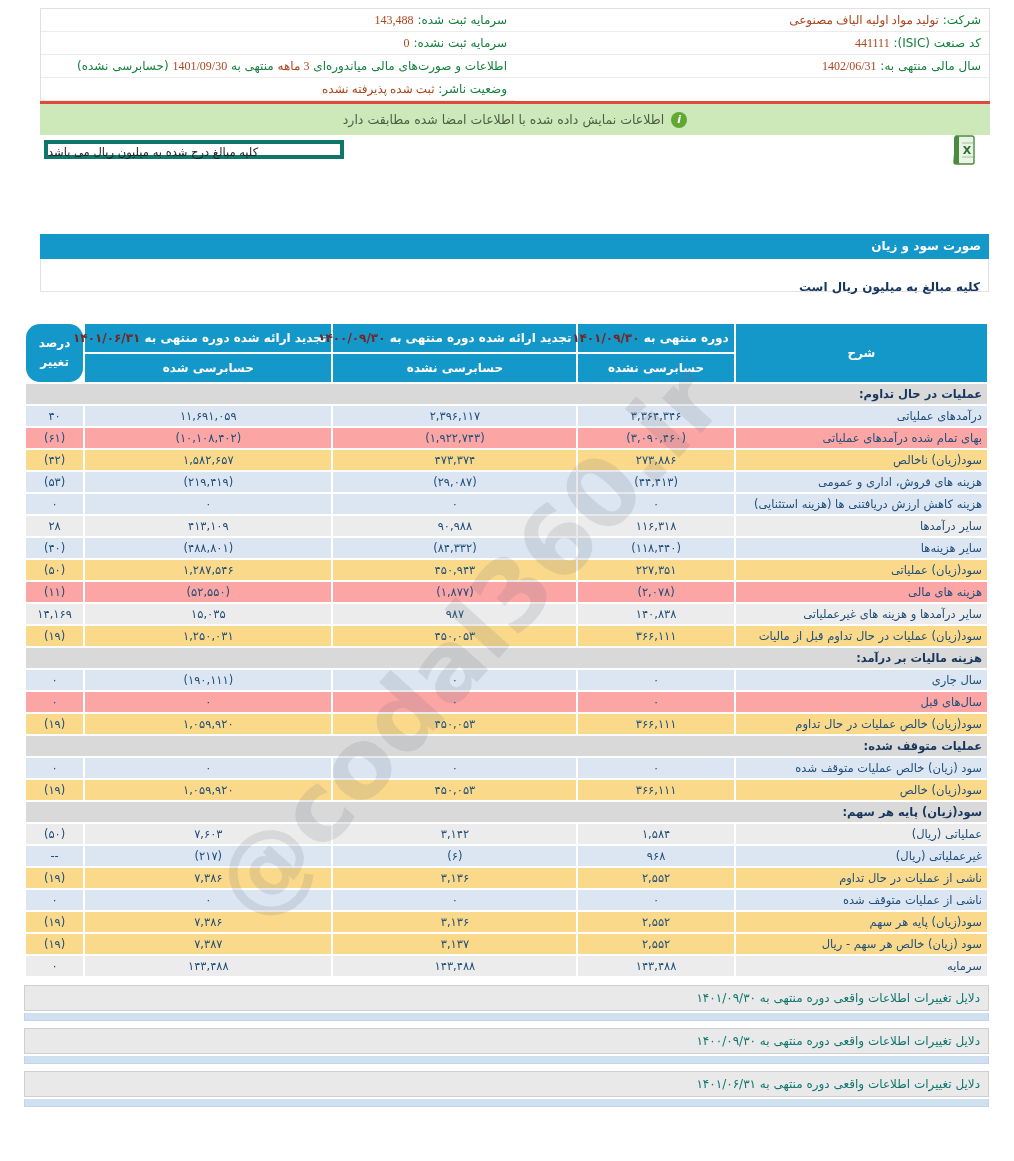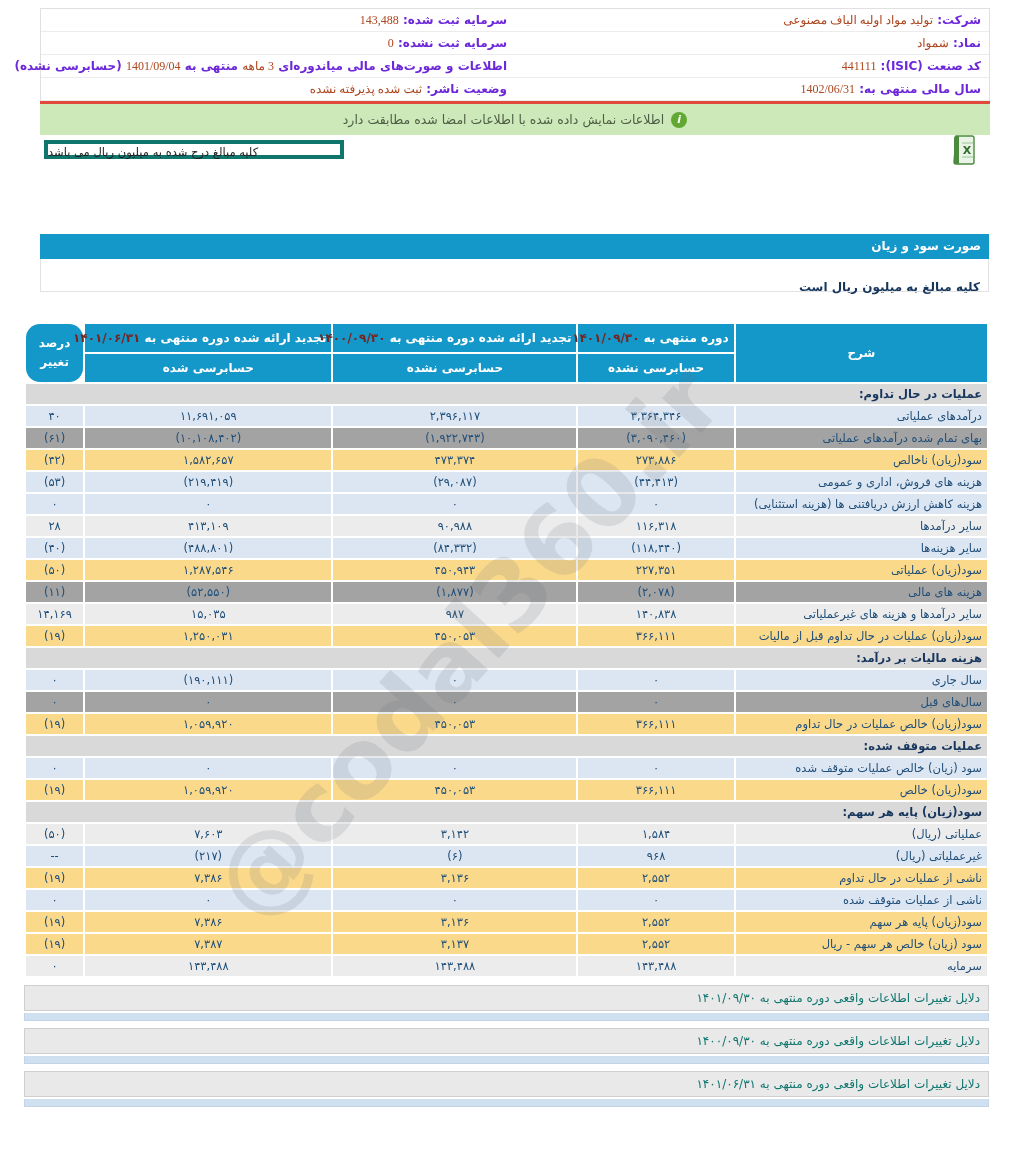--- a/index.html
+++ b/index.html
@@ -4,21 +4,21 @@
 <style>
   * { margin:0; padding:0; box-sizing:border-box; }
   html,body { background:#fff; }
   body { font-family:"DejaVu Sans", sans-serif; }
   .page { position:relative; width:1014px; height:1161px; overflow:hidden; background:#fff; direction:rtl; }
 
   
   .info-box { margin:8px 24px 0 40px; border:1px solid #e0e0e0; border-bottom:none; display:flex; }
   .info-col { width:50%; }
   .info-row { height:23px; line-height:22px; border-bottom:1px solid #ececec; padding:0 8px; font-size:12px; white-space:nowrap; }
-  .info-label { color:#6d28d9;font-weight:bold; }
+  .info-label { color:#15803d; }
   .info-value { color:#ad451d;font-family:Liberation Serif, serif; }
 
   .red-line { margin:0 24px 0 40px; height:3px; background:#e0483c; }
 
   
   .notice-bar { margin:0 24px 0 40px; height:31px; background:#cde9b9; display:flex; align-items:center; justify-content:center; gap:7px; font-size:12.5px; color:#4e5d45; }
   .info-icon { width:16px; height:16px; border-radius:50%; background:#61a832; color:#fff; font-weight:bold; font-style:italic; font-size:11px; display:inline-flex; align-items:center; justify-content:center; flex:0 0 auto; }
 
   
   .toolbar-row { position:relative; margin:3px 24px 0 40px; height:36px; }
@@ -37,21 +37,21 @@
   th.h-desc { text-align:center; vertical-align:middle; }
   th.h-period { text-align:right; white-space:nowrap; overflow:visible; height:28px; vertical-align:middle; }
   th .h-date { color:#78241f; }
   th.h-sub { text-align:center; height:28px; font-size:11.5px; }
   th.h-pct { text-align:center; vertical-align:middle; white-space:normal; line-height:1.6;border-radius:14px; }
   table.pl td { font-size:11.5px; padding:3px 5px; height:19px; color:#1f4e79; vertical-align:middle; }
   td.lbl { text-align:right; color:#24456e; }
   td.num { text-align:center; }
   tr.r-section td { background:#d9d9d9; color:#17365d; font-weight:bold; text-align:right; }
   tr.bg-blue  td { background:#dce6f2; }
-  tr.bg-white td { background:#a3a3a3; }
+  tr.bg-white td { background:#fca5a5; }
   tr.bg-grey  td { background:#ececec; }
   tr.bg-yellow td { background:#fbd98b; }
   td.neg { color:#c00000; }
   td.dash { color:#333; }
 
   .watermark { position:absolute; top:49%; left:46%; transform:translate(-50%,-50%) rotate(-48deg); font-size:96px; font-weight:bold; color:rgba(105,112,122,0.16); white-space:nowrap; pointer-events:none; z-index:3; direction:ltr; }
 
   
   .footer-sections { margin:5px 25px 0 24px; }
   .footer-group { margin-top:7px; }
@@ -59,28 +59,27 @@
   .footer-strip { height:8px; background:#cfe0f1; border:1px solid #c3d4e8; border-top:none; margin-top:2px; }
 </style>
 </head>
 <body>
 
 <div class="page">
 
   <div class="info-box">
     <div class="info-col" id="info-right">
         <div class="info-row"><span class="info-label">شرکت: </span><span class="info-value">تولید مواد اولیه الیاف مصنوعی</span></div>
-        <div class="info-row"><span class="info-label">نماد: </span><span class="info-value">شمواد</span></div>
         <div class="info-row"><span class="info-label">کد صنعت (ISIC): </span><span class="info-value">441111</span></div>
         <div class="info-row"><span class="info-label">سال مالی منتهی به: </span><span class="info-value">1402/06/31</span></div>
       </div>
     <div class="info-col" id="info-left">
         <div class="info-row"><span class="info-label">سرمایه ثبت شده: </span><span class="info-value">143,488</span></div>
         <div class="info-row"><span class="info-label">سرمایه ثبت نشده: </span><span class="info-value">0</span></div>
-        <div class="info-row"><span class="info-label">اطلاعات و صورت‌های مالی میاندوره‌ای </span><span class="info-value">3 ماهه</span><span class="info-label"> منتهی به </span><span class="info-value">1401/09/04</span><span class="info-label"> (حسابرسی نشده)</span></div>
+        <div class="info-row"><span class="info-label">اطلاعات و صورت‌های مالی میاندوره‌ای </span><span class="info-value">3 ماهه</span><span class="info-label"> منتهی به </span><span class="info-value">1401/09/30</span><span class="info-label"> (حسابرسی نشده)</span></div>
         <div class="info-row"><span class="info-label">وضعیت ناشر: </span><span class="info-value">ثبت شده پذیرفته نشده</span></div>
       </div>
   </div>
 
   <div class="red-line"></div>
 
   <div class="notice-bar">
     <span class="info-icon">i</span>
     <span>اطلاعات نمایش داده شده با اطلاعات امضا شده مطابقت دارد</span>
   </div>

